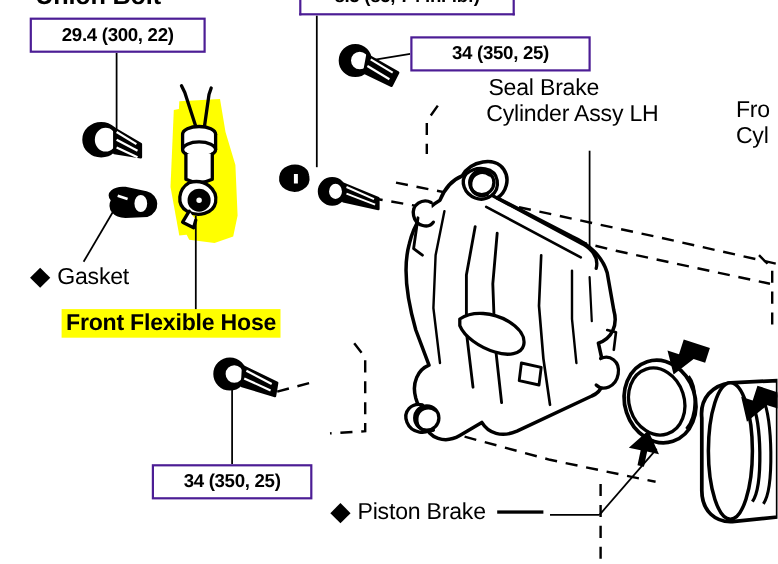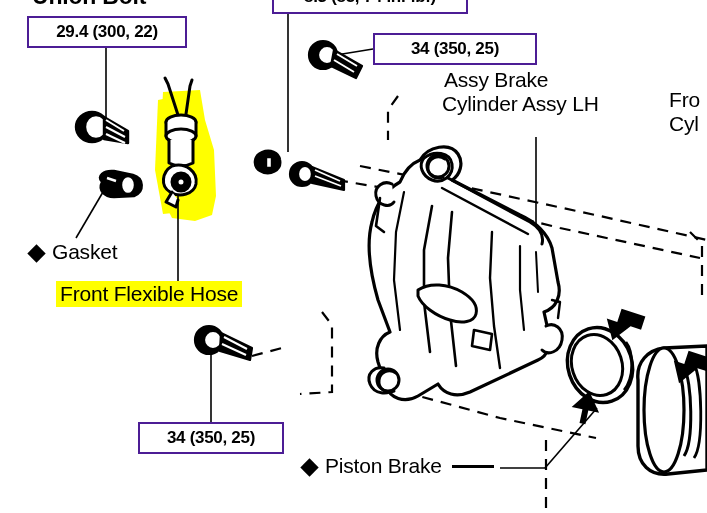--- a/index.html
+++ b/index.html
@@ -62,21 +62,21 @@
     margin-right: 9px;
     vertical-align: -1px;
   }
   .hl {
     background: #ffff00;
     padding: 1px 4px 2px 4px;
     box-decoration-break: clone;
     -webkit-box-decoration-break: clone;
   }
   .callout.highlighted {
-    font-weight: normal;
+    font-weight: bold;
     font-size: 21px;
   }
   .trailing-dash {
     display: inline-block;
     width: 42px;
     height: 3px;
     background: #000;
     margin-left: 10px;
     vertical-align: 5px;
   }
@@ -285,21 +285,21 @@
 
   <div class="torque-box" style="left:138px; top:422px; width:146px; height:32px;">
     <span>34 (350, 25)</span>
   </div>
 
   <div class="callout bold-cut" style="left:32px; top:-16px; font-size:23px;">
     <span>Union Bolt</span>
   </div>
 
   <div class="callout" style="left:444px; top:68px;">
-    <div>Assy Brake</div>
+    <div>Seal Brake</div>
     <div style="margin-left:-2px;">Cylinder Assy LH</div>
   </div>
 
   <div class="callout" style="left:30px; top:240px;">
     <span class="diamond"></span><span>Gasket</span>
   </div>
 
   <div class="callout" style="left:669px; top:88px;">
     <div>Fro</div>
     <div>Cyl</div>

